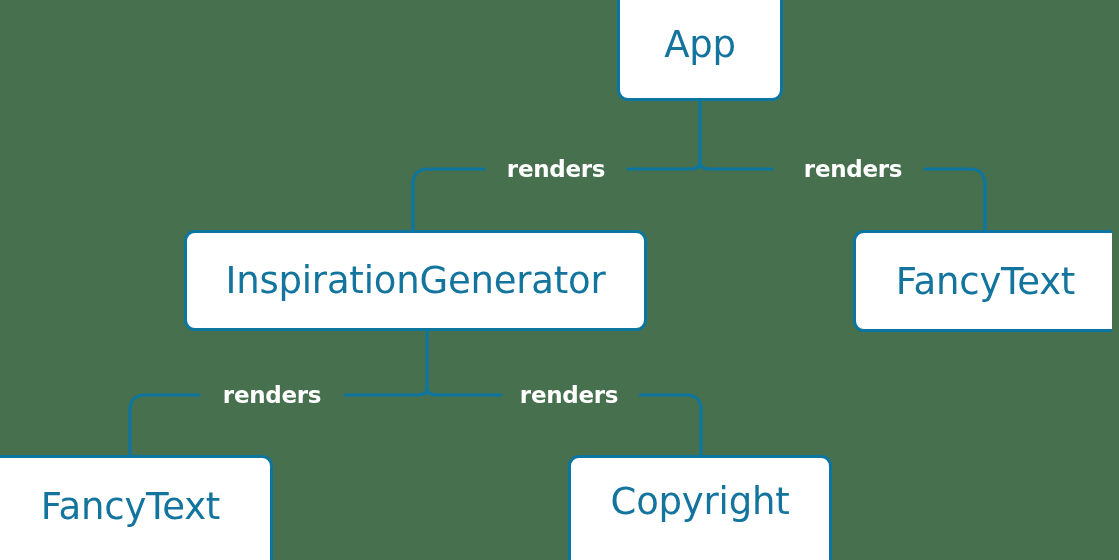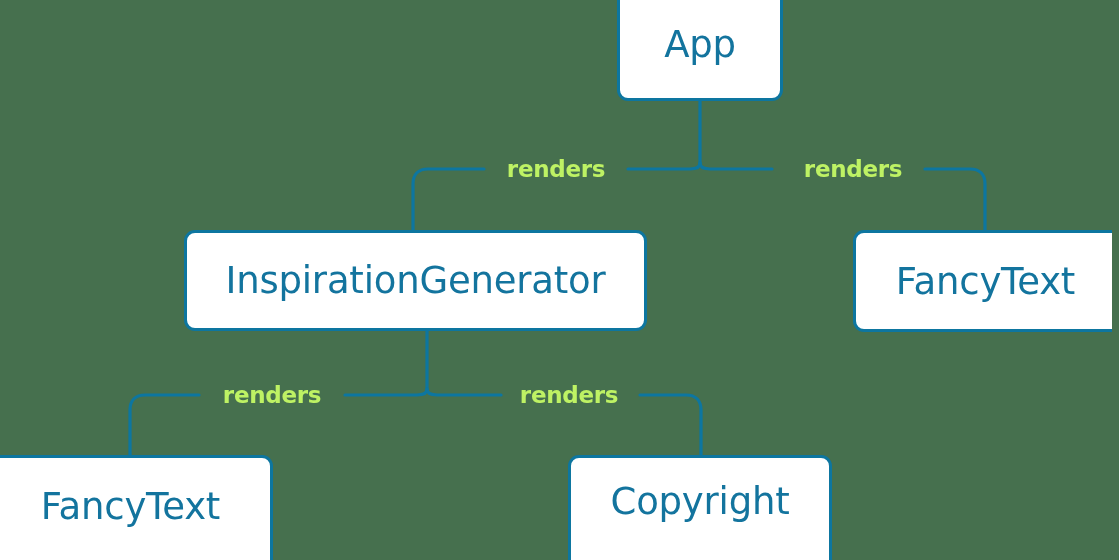--- a/index.html
+++ b/index.html
@@ -40,21 +40,21 @@
     color: #13749e;
     font-family: "DejaVu Sans", sans-serif;
     font-size: 37px;
     font-weight: 400;
     letter-spacing: -0.2px;
     white-space: nowrap;
     line-height: 1;
   }
   .edge-label {
     position: absolute;
-    color: #bef264;
+    color: #ffffff;
     font-family: "DejaVu Sans", sans-serif;
     font-size: 23px;
     font-weight: 600;
     letter-spacing: -0.3px;
     white-space: nowrap;
     line-height: 1;
     z-index: 2;
     transform: translate(-50%, -50%);
   }
 </style>

